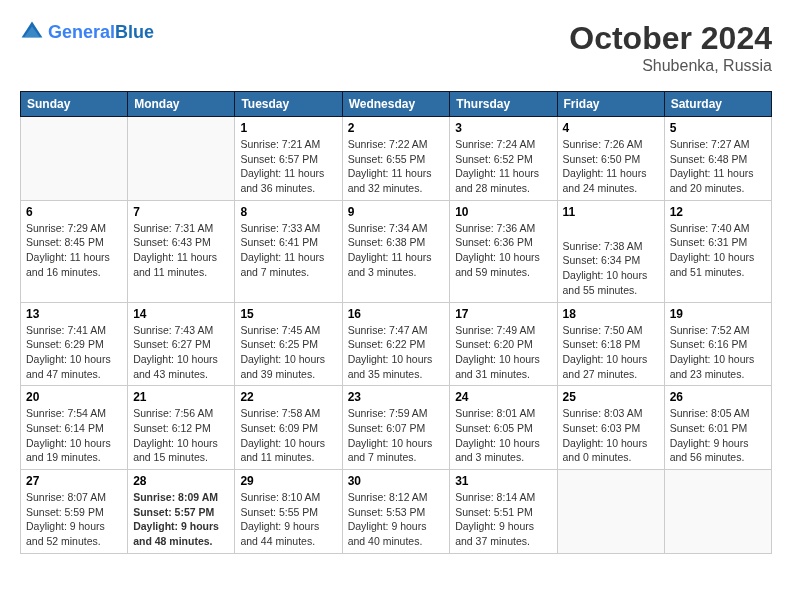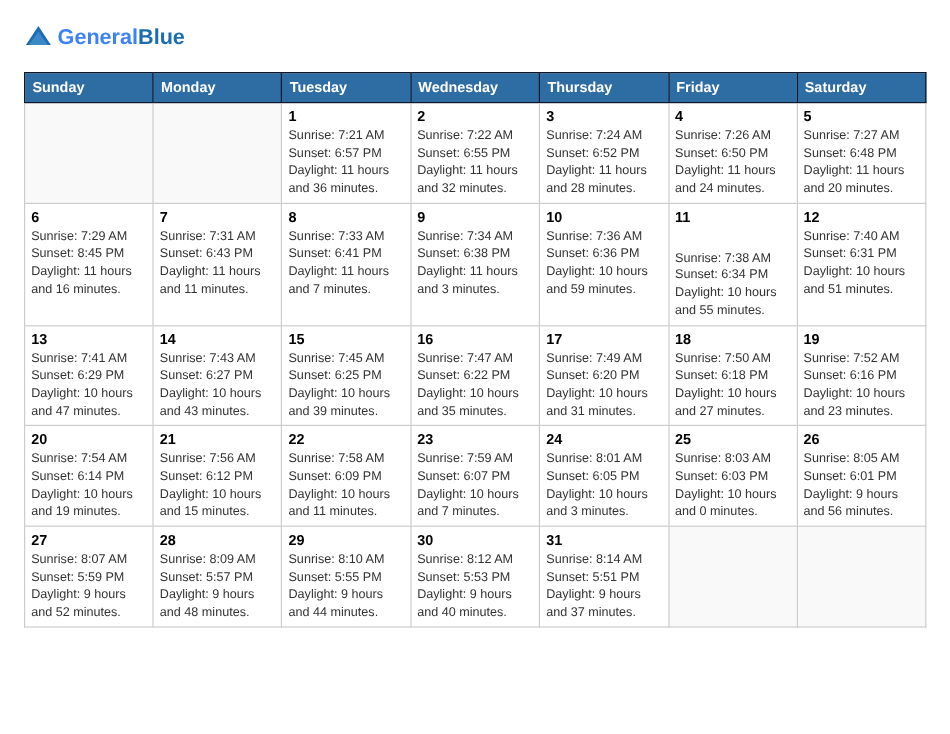--- a/index.html
+++ b/index.html
@@ -94,20 +94,24 @@
     <svg class="logo-icon" viewBox="0 0 30 30" xmlns="http://www.w3.org/2000/svg">
       <polygon points="15,2 28,22 2,22" fill="#1a6db5"></polygon>
       <polygon points="15,8 25,22 5,22" fill="#5ba3d9" opacity="0.5"></polygon>
     </svg>
     <div>
       <div>
         <span class="logo-text-general">General</span><span class="logo-text-blue">Blue</span>
       </div>
     </div>
   </div>
+  <div class="title-block">
+    <div class="month-title">October 2024</div>
+    <div class="location-title">Shubenka, Russia</div>
+  </div>
 </div>
 
 <table class="calendar">
   <thead>
     <tr>
 
     <th>Sunday</th>
         <th>Monday</th>
         <th>Tuesday</th>
         <th>Wednesday</th>
@@ -285,21 +289,21 @@
       </tr>
       <tr>
         <td>
           <span class="day-num">27</span>
           <div class="day-info" style="white-space: pre-line;">Sunrise: 8:07 AM
 Sunset: 5:59 PM
 Daylight: 9 hours and 52 minutes.</div>
         </td>
         <td>
           <span class="day-num">28</span>
-          <div class="day-info" style="white-space: pre-line;">Sunrise: 8:09 AM
+          <div class="day-info" style="white-space: pre-line; font-weight: bold;">Sunrise: 8:09 AM
 Sunset: 5:57 PM
 Daylight: 9 hours and 48 minutes.</div>
         </td>
         <td>
           <span class="day-num">29</span>
           <div class="day-info" style="white-space: pre-line;">Sunrise: 8:10 AM
 Sunset: 5:55 PM
 Daylight: 9 hours and 44 minutes.</div>
         </td>
         <td>

